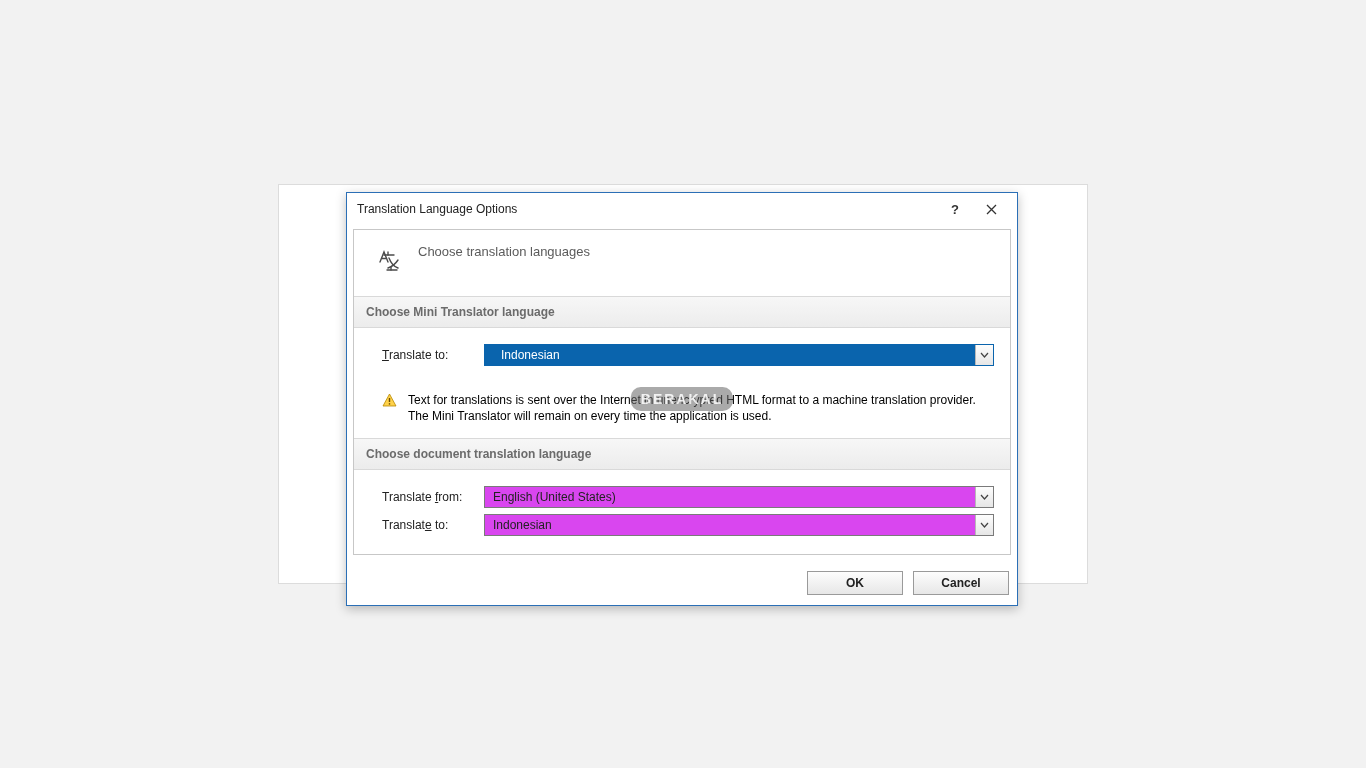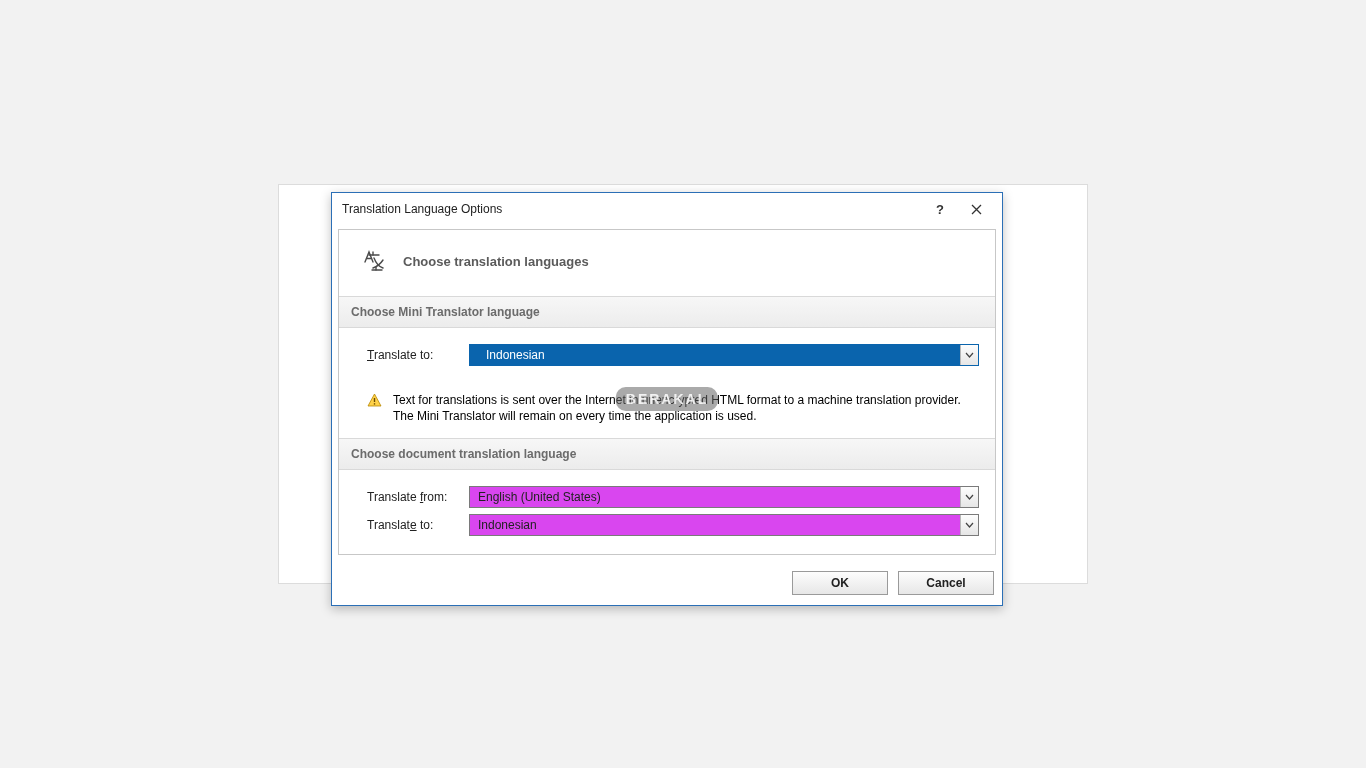--- a/index.html
+++ b/index.html
@@ -30,21 +30,21 @@
     right: 40px;
     color: #222;
     font-size: 11px;
     letter-spacing: 0.2px;
     white-space: nowrap;
     overflow: hidden;
   }
 
   .dialog {
     position: absolute;
-    left: 331px;
+    left: 346px;
     top: 192px;
     width: 670px;
     background: #ffffff;
     border: 1px solid #2b6fb6;
     box-shadow: 0 3px 10px rgba(0,0,0,0.25);
   }
 
   .titlebar {
     display: flex;
     align-items: center;
@@ -67,24 +67,22 @@
   .help-glyph { font-size: 13px; font-weight: 600; }
 
   .panel {
     margin: 4px 6px 8px 6px;
     border: 1px solid #c7c7c7;
     background: #ffffff;
   }
 
   .heading-row {
     display: flex;
-    align-items: center;
     gap: 12px;
     padding: 14px 14px 18px 18px;
-    font-weight: bold;
   }
   .heading-row .icon-wrap {
     width: 34px;
     height: 34px;
     display: flex;
     align-items: center;
     justify-content: center;
   }
   .heading-row .htxt {
     color: #5b5b5b;

